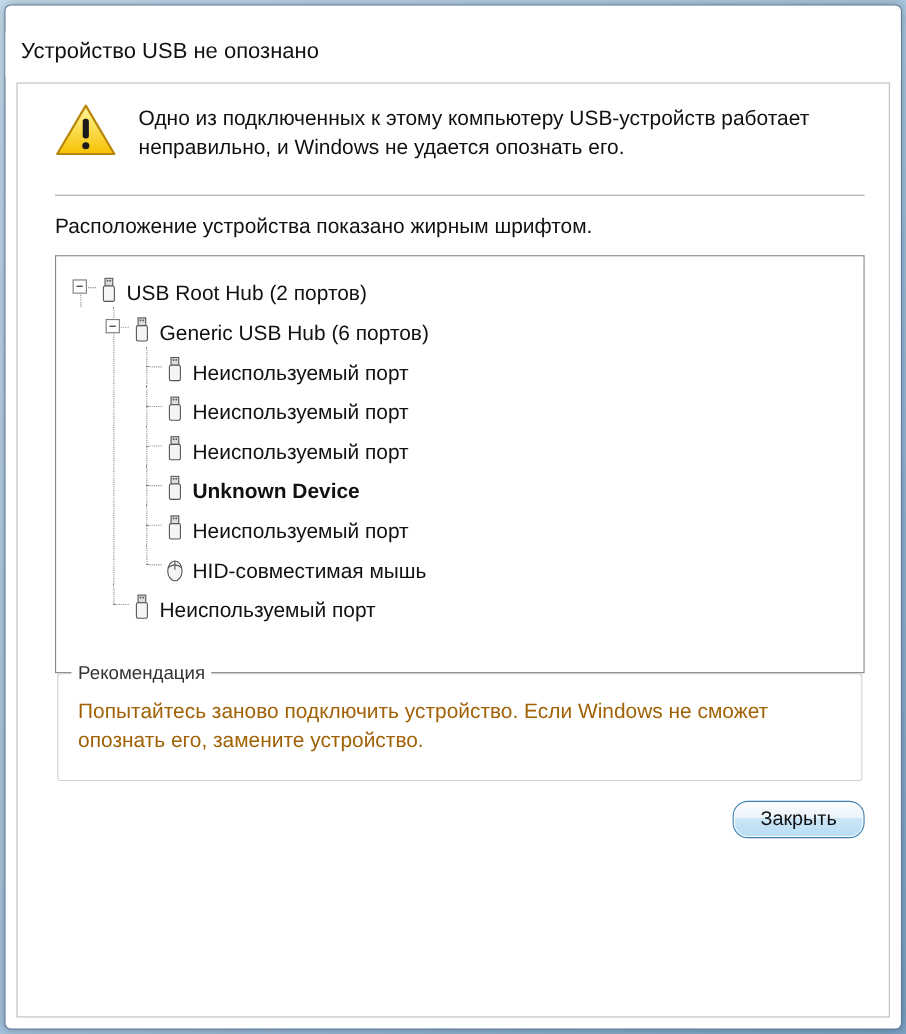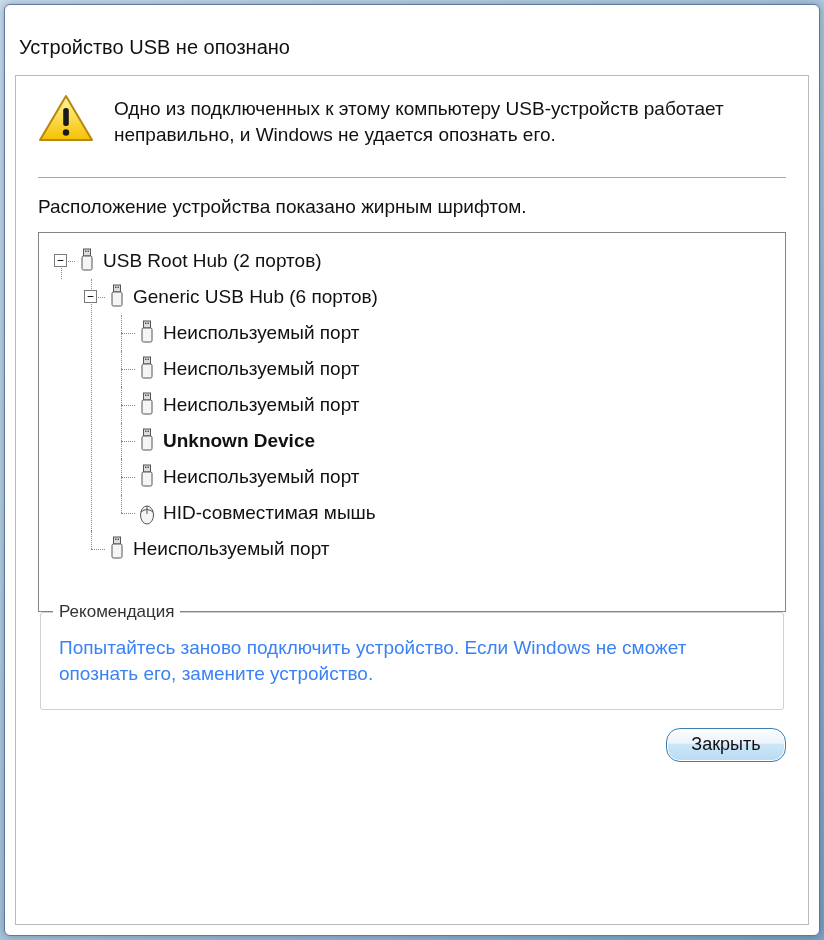--- a/index.html
+++ b/index.html
@@ -34,21 +34,21 @@
     color: #111;
     margin-top: 20px;
   }
   .content {
     flex: 1;
     margin: 6px 10px 10px 10px;
     border: 1px solid #bcbcbc;
     background: #fff;
     display: flex;
     flex-direction: column;
-    padding: 18px 22px 14px 22px;
+    padding: 18px 22px 14px 34px;
   }
   .top-msg {
     display: flex;
     align-items: flex-start;
     gap: 20px;
     margin-bottom: 18px;
   }
   .warn-icon {
     flex: 0 0 56px;
     height: 50px;
@@ -93,21 +93,21 @@
     left: 14px;
     top: 18px;
     width: 14px;
     border-top: 1px dotted #888;
   }
   .tree > ul > li::before { top: 18px; }
   .tree > ul > li:last-child::before { bottom: auto; height: 18px; }
   .tree li:last-child::before { bottom: auto; height: 18px; }
   .row {
     display: flex;
-    align-items: center;
+    align-items: flex-end;
     height: 36px;
     gap: 6px;
     font-size: 19px;
     color: #111;
     white-space: nowrap;
   }
   .row.bold { font-weight: bold; }
   .toggle {
     width: 13px; height: 13px;
     border: 1px solid #7a7a7a;
@@ -142,21 +142,21 @@
     top: -11px;
     left: 12px;
     background: #fff;
     padding: 0 6px;
     font-size: 17px;
     color: #333;
   }
   .recommend-body {
     font-size: 19px;
     line-height: 1.35;
-    color: #3b82f6;
+    color: #a16207;
   }
   .button-row {
     display: flex;
     justify-content: flex-end;
     margin-top: 18px;
   }
   .close-btn {
     min-width: 120px;
     height: 34px;
     border: 1px solid #3c7fb1;

